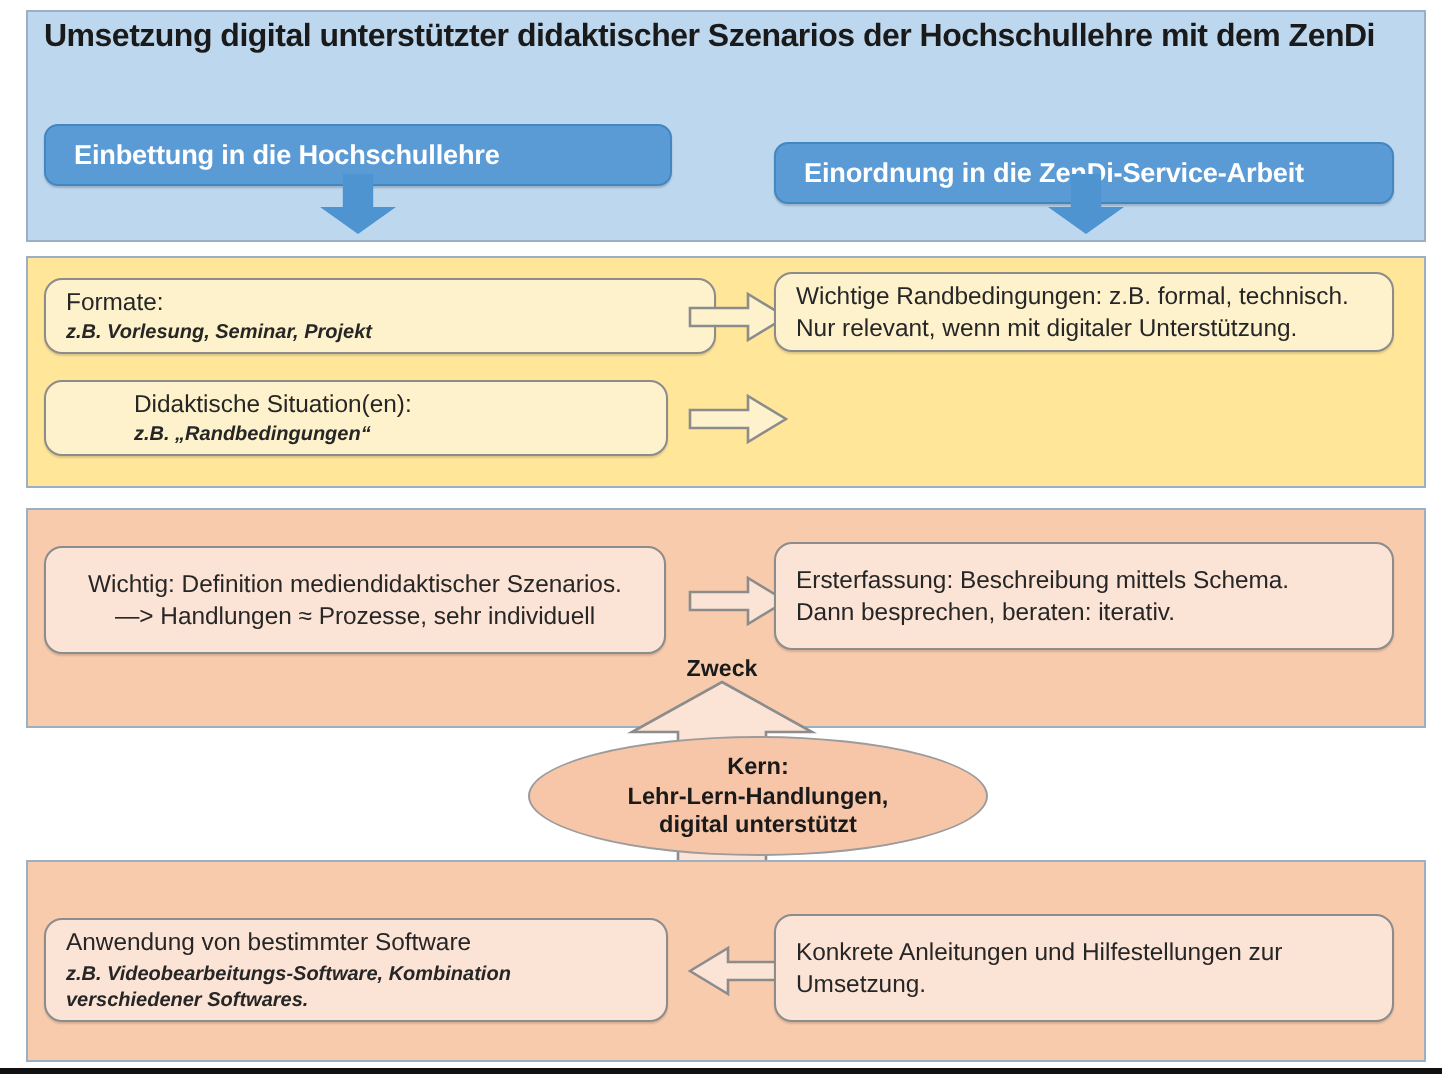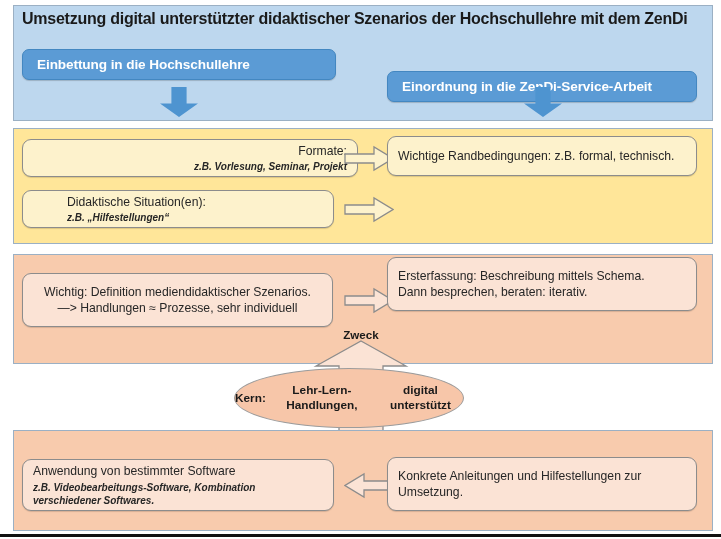--- a/index.html
+++ b/index.html
@@ -55,21 +55,21 @@
     border-radius:7px;
     color:#ffffff;
     font-size:13.6px;
     font-weight:bold;
     display:flex;
     align-items:center;
     padding-left:14px;
     letter-spacing:-0.1px;
     box-shadow:0 1px 1px rgba(0,0,0,0.18);
   }
-  .pill-left{ left:22px; top:49px; width:314px; height:31px; }
+  .pill-left{ left:22px; top:62px; width:314px; height:31px; }
   .pill-right{ left:387px; top:51px; width:310px; height:31px;margin-top:20px; }
 
   
   .arrow-down-blue{
     position:absolute;
     width:38px;height:30px;
     background:#4e94d0;
     clip-path:polygon(30% 0%, 70% 0%, 70% 55%, 100% 55%, 50% 100%, 0% 55%, 30% 55%);
   }
   .adb-left{ left:160px; top:87px; }
@@ -87,28 +87,28 @@
     justify-content:center;
     color:#262626;
     box-shadow:0 1px 1px rgba(0,0,0,0.14);
   }
   .tbox .main{ font-size:12.2px; line-height:1.35; }
   .tbox .sub{ font-size:10px; font-style:italic; font-weight:bold; line-height:1.3; margin-top:1px;}
   .tbox-yellow{ background:#fdf2cc; }
   .tbox-orange{ background:#fbe3d5; }
 
   
-  .y-l1{ left:22px; top:139px; width:336px; height:38px;align-items:flex-end; }
+  .y-l1{ left:22px; top:139px; width:336px; height:38px; }
   .y-r1{ left:387px; top:136px; width:310px; height:40px; }
   .y-l2{ left:22px; top:190px; width:312px; height:38px;padding-left:44px; }
   .y-r2{ left:387px; top:188px; width:310px; height:42px; }
 
   
   .o-l1{ left:22px; top:273px; width:311px; height:54px;align-items:center; }
-  .o-r1{ left:387px; top:257px; width:310px; height:54px; }
+  .o-r1{ left:387px; top:271px; width:310px; height:54px; }
 
   
   .o-l2{ left:22px; top:459px; width:312px; height:52px; }
   .o-r2{ left:387px; top:457px; width:310px; height:54px; }
 
   
   .arrow-h{
     position:absolute;
     width:50px;height:27px;
   }
@@ -134,26 +134,26 @@
     font-weight:bold;
     color:#1a1a1a;
     pointer-events:none;
   }
   .avl-up{ left:301px; top:328px; }
   .avl-down{ left:301px; top:440px; }
 
   
   .ellipse{
     position:absolute;
-    left:234px; top:368px; width:228px; height:58px;
+    left:264px; top:368px; width:228px; height:58px;
     background:#f7c6a9;
     border:1px solid #9c9c9c;
     border-radius:50%;
     display:flex;
-    flex-direction:row;
+    flex-direction:column;
     align-items:center;
     justify-content:center;
     font-size:11.8px;
     font-weight:bold;
     color:#1a1a1a;
     line-height:1.25;
     text-align:center;
     z-index:5;
   }
 
@@ -189,25 +189,26 @@
   </div>
 
   <div class="arrow-h ah-y1">
     <svg viewBox="0 0 50 27" preserveAspectRatio="none">
       <polygon points="1,9 30,9 30,2 49,13.5 30,25 30,18 1,18" fill="#fdf2cc" stroke="#8c8c8c" stroke-width="1.3"></polygon>
     </svg>
   </div>
 
   <div class="tbox tbox-yellow y-r1">
     <div class="main">Wichtige Randbedingungen: z.B. formal, technisch.</div>
+    <div class="main">Nur relevant, wenn mit digitaler Unterstützung.</div>
   </div>
 
   <div class="tbox tbox-yellow y-l2">
     <div class="main">Didaktische Situation(en):</div>
-    <div class="sub">z.B. „Hilfestellungen“</div>
+    <div class="sub">z.B. „Randbedingungen“</div>
   </div>
 
   <div class="arrow-h ah-y2">
     <svg viewBox="0 0 50 27" preserveAspectRatio="none">
       <polygon points="1,9 30,9 30,2 49,13.5 30,25 30,18 1,18" fill="#fdf2cc" stroke="#8c8c8c" stroke-width="1.3"></polygon>
     </svg>
   </div>
 
 
   <div class="band band-orange-1"></div>

